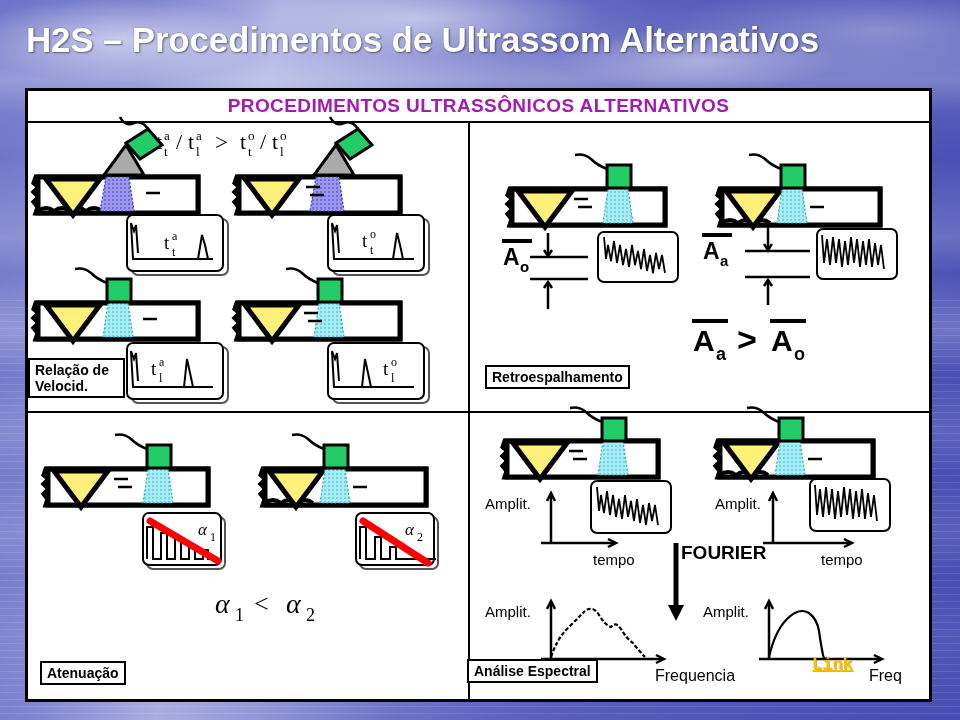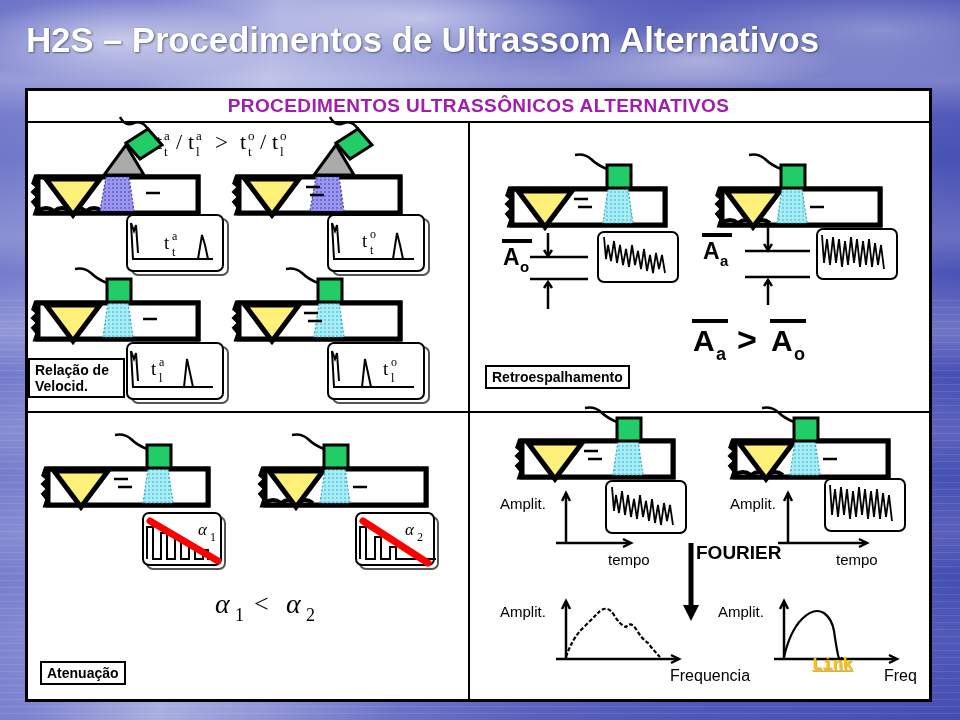--- a/index.html
+++ b/index.html
@@ -64,21 +64,21 @@
     position:absolute;left:0;top:0;width:901px;height:32px;
     border-bottom:2px solid #000;box-sizing:border-box;
     display:flex;align-items:center;justify-content:center;
     font-size:19px;font-weight:bold;letter-spacing:0.4px;color:#a21caf;
     font-family:"Liberation Sans", sans-serif;
   }
   .quad{position:absolute;box-sizing:border-box;}
   #q-tl{left:0;top:32px;width:442px;height:290px;border-right:2px solid #000;border-bottom:2px solid #000;}
   #q-tr{left:442px;top:32px;width:459px;height:290px;border-bottom:2px solid #000;}
   #q-bl{left:0;top:322px;width:442px;height:286px;border-right:2px solid #000;}
-  #q-br{left:450px;top:322px;width:459px;height:212px;}
+  #q-br{left:435px;top:322px;width:459px;height:212px;}
   .caption{
     position:absolute;border:2px solid #000;background:#fff;
     font-size:14px;font-weight:bold;color:#000;padding:2px 5px;line-height:16px;
     box-sizing:border-box;z-index:6;
   }
   svg{display:block;overflow:visible;}
   #link-label{
     position:absolute;left:812px;top:655px;
     color:#FFC000;font-size:17px;font-weight:bold;
     text-decoration:underline;text-shadow:1px 1px 0 rgba(120,80,0,0.45);
@@ -446,18 +446,21 @@
           <line x1="306" y1="246" x2="306" y2="188"></line>
             <path d="M302,196 l4,-8 l4,8"></path>
           <line x1="296" y1="246" x2="418" y2="246"></line>
             <path d="M411,242 l8,4 l-8,4"></path>
         </g>
         <path d="M306,244 q6,-26 18,-38 q12,-12 22,-6 q8,6 10,18 q2,14 4,24 q2,8 4,2" fill="none" stroke="#000" stroke-width="2.2"></path>
         <text x="240" y="204" font-size="15" font-family="Liberation Sans, sans-serif">Amplit.</text>
         <text x="406" y="268" font-size="16" font-family="Liberation Sans, sans-serif">Freq</text>
       </svg>
 
+      <div class="caption" style="left:4px;top:246px;">
+        <span>Análise Espectral</span>
+      </div>
     </div>
 
   </div>
 
   <div id="link-label">Link</div>
 </div>
 
 </body></html>

